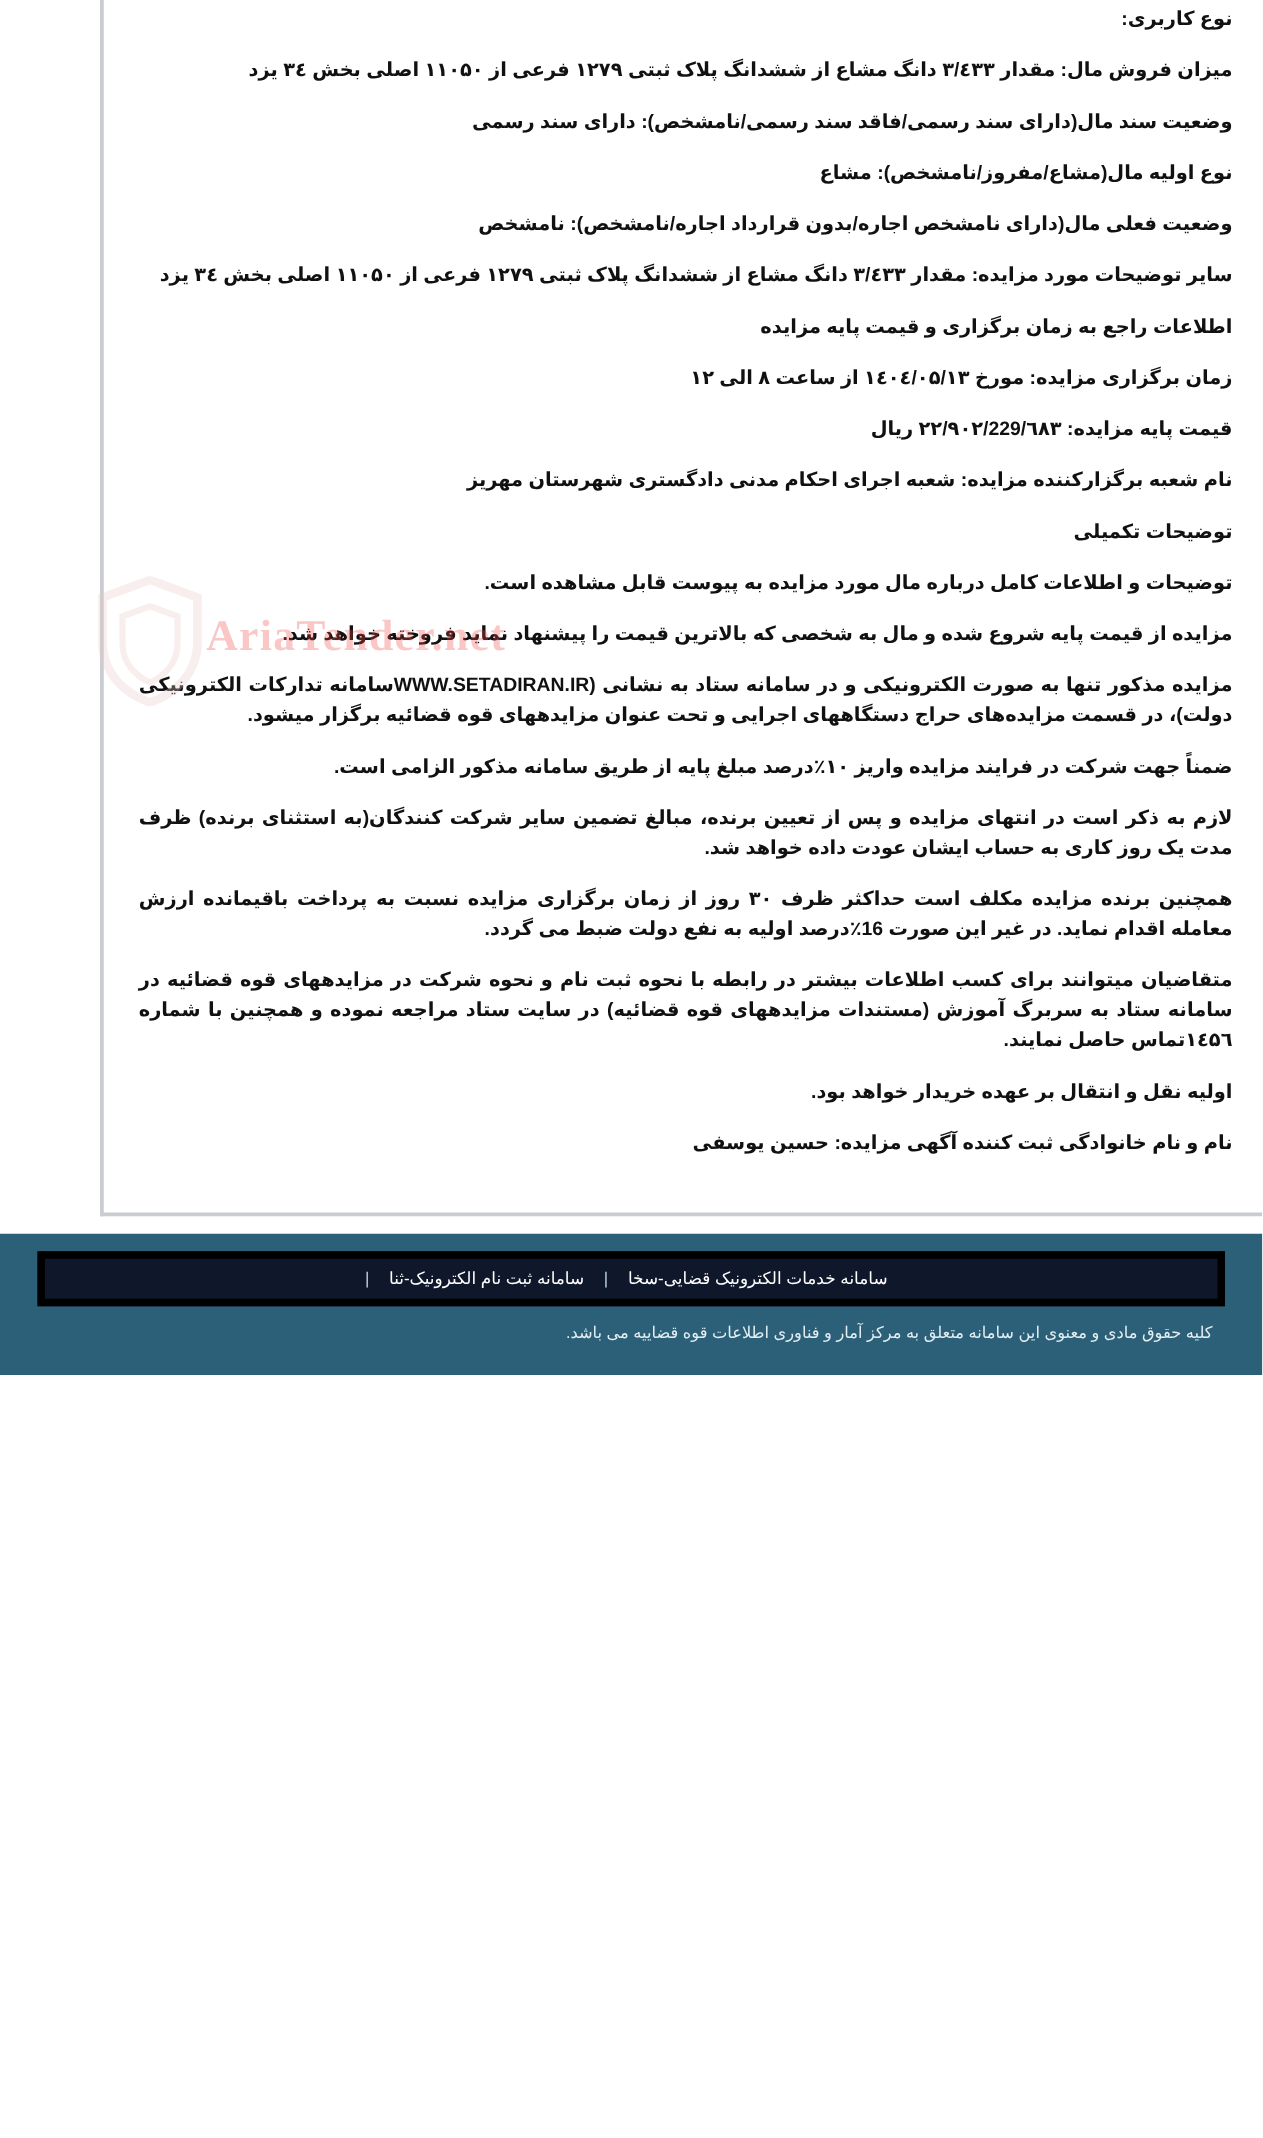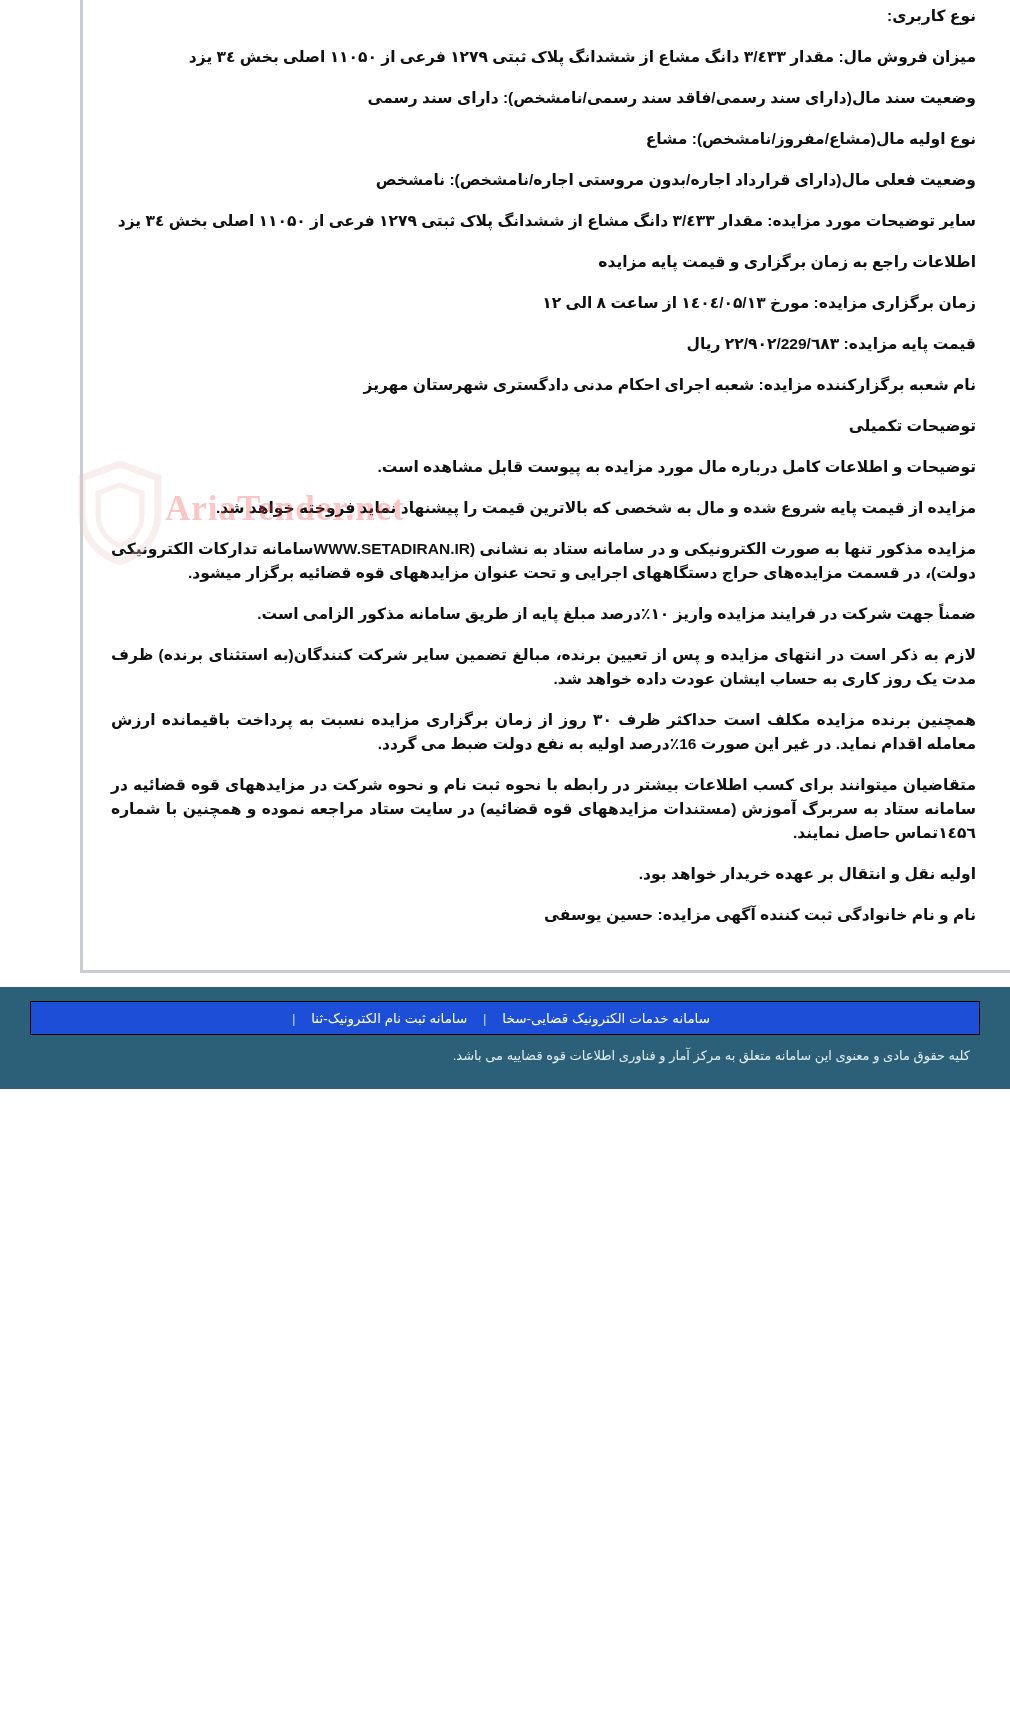--- a/index.html
+++ b/index.html
@@ -33,21 +33,21 @@
   .content {
     padding: 4px 22px 0 28px;
     direction: rtl;
     text-align: right;
   }
   .line {
     font-size: 15.5px;
     font-weight: bold;
     color: #111111;
     line-height: 1.55;
-    margin: 0 12px 17px 0;
+    margin: 0 2px 17px 0;
     text-align: justify;
     text-justify: inter-word;
     letter-spacing: 0;
   }
   .line.block {
     text-align: justify;
   }
   .lead {
     text-align: right;
   }
@@ -84,22 +84,22 @@
   .footer {
     width: 1010px;
     background: #2c6079;
     padding: 0;
     margin-top: 14px;
   }
   .footer-inner {
     padding: 14px 30px 10px 30px;
   }
   .footer-links {
-    background: #1d4ed8;
-    border: 1px solid #000000;
+    background: #0f172a;
+    border: 6px solid #000000;
     color: #ffffff;
     font-size: 13.5px;
     text-align: center;
     padding: 8px 6px;
     direction: rtl;
   }
   .footer-links a {
     color: #ffffff;
     text-decoration: none;
     padding: 0 10px;
@@ -134,21 +134,21 @@
       </svg>
       <div class="wm-text">AriaTender.net</div>
     </div>
 
     <div class="content">
 
       <p class="line lead">نوع کاربری:</p>
       <p class="line lead">میزان فروش مال: مقدار ۳/٤۳۳ دانگ مشاع از ششدانگ پلاک ثبتی ۱۲۷۹ فرعی از ۱۱۰۵۰ اصلی بخش ۳٤ یزد</p>
       <p class="line lead">وضعیت سند مال(دارای سند رسمی/فاقد سند رسمی/نامشخص): دارای سند رسمی</p>
       <p class="line lead">نوع اولیه مال(مشاع/مفروز/نامشخص): مشاع</p>
-      <p class="line lead">وضعیت فعلی مال(دارای قرارداد اجاره/بدون مروستی اجاره/نامشخص): نامشخص</p>
+      <p class="line lead">وضعیت فعلی مال(دارای نامشخص اجاره/بدون قرارداد اجاره/نامشخص): نامشخص</p>
       <p class="line lead">سایر توضیحات مورد مزایده: مقدار ۳/٤۳۳ دانگ مشاع از ششدانگ پلاک ثبتی ۱۲۷۹ فرعی از ۱۱۰۵۰ اصلی بخش ۳٤ یزد</p>
       <p class="line lead">اطلاعات راجع به زمان برگزاری و قیمت پایه مزایده</p>
       <p class="line lead">زمان برگزاری مزایده: مورخ ۱٤۰٤/۰۵/۱۳ از ساعت ۸ الی ۱۲</p>
       <p class="line lead">قیمت پایه مزایده: ۲۲/۹۰۲/229/٦۸۳  ریال</p>
       <p class="line lead">نام شعبه برگزارکننده مزایده: شعبه اجرای احکام مدنی دادگستری شهرستان مهریز</p>
       <p class="line lead">توضیحات تکمیلی</p>
       <p class="line lead">توضیحات و اطلاعات کامل درباره مال مورد مزایده به پیوست قابل مشاهده است.</p>
       <p class="line lead">مزایده از قیمت پایه شروع شده و مال به شخصی که بالاترین قیمت را پیشنهاد نماید فروخته خواهد شد.</p>
       <p class="line block">مزایده مذکور تنها به صورت الکترونیکی و در سامانه ستاد به نشانی (WWW.SETADIRAN.IRسامانه تدارکات الکترونیکی دولت)، در قسمت مزایده‌های حراج دستگاههای اجرایی و تحت عنوان مزایدههای قوه قضائیه برگزار میشود.</p>
       <p class="line lead">ضمناً جهت شرکت در فرایند مزایده واریز ۱۰٪درصد مبلغ پایه از طریق سامانه مذکور الزامی است.</p>

